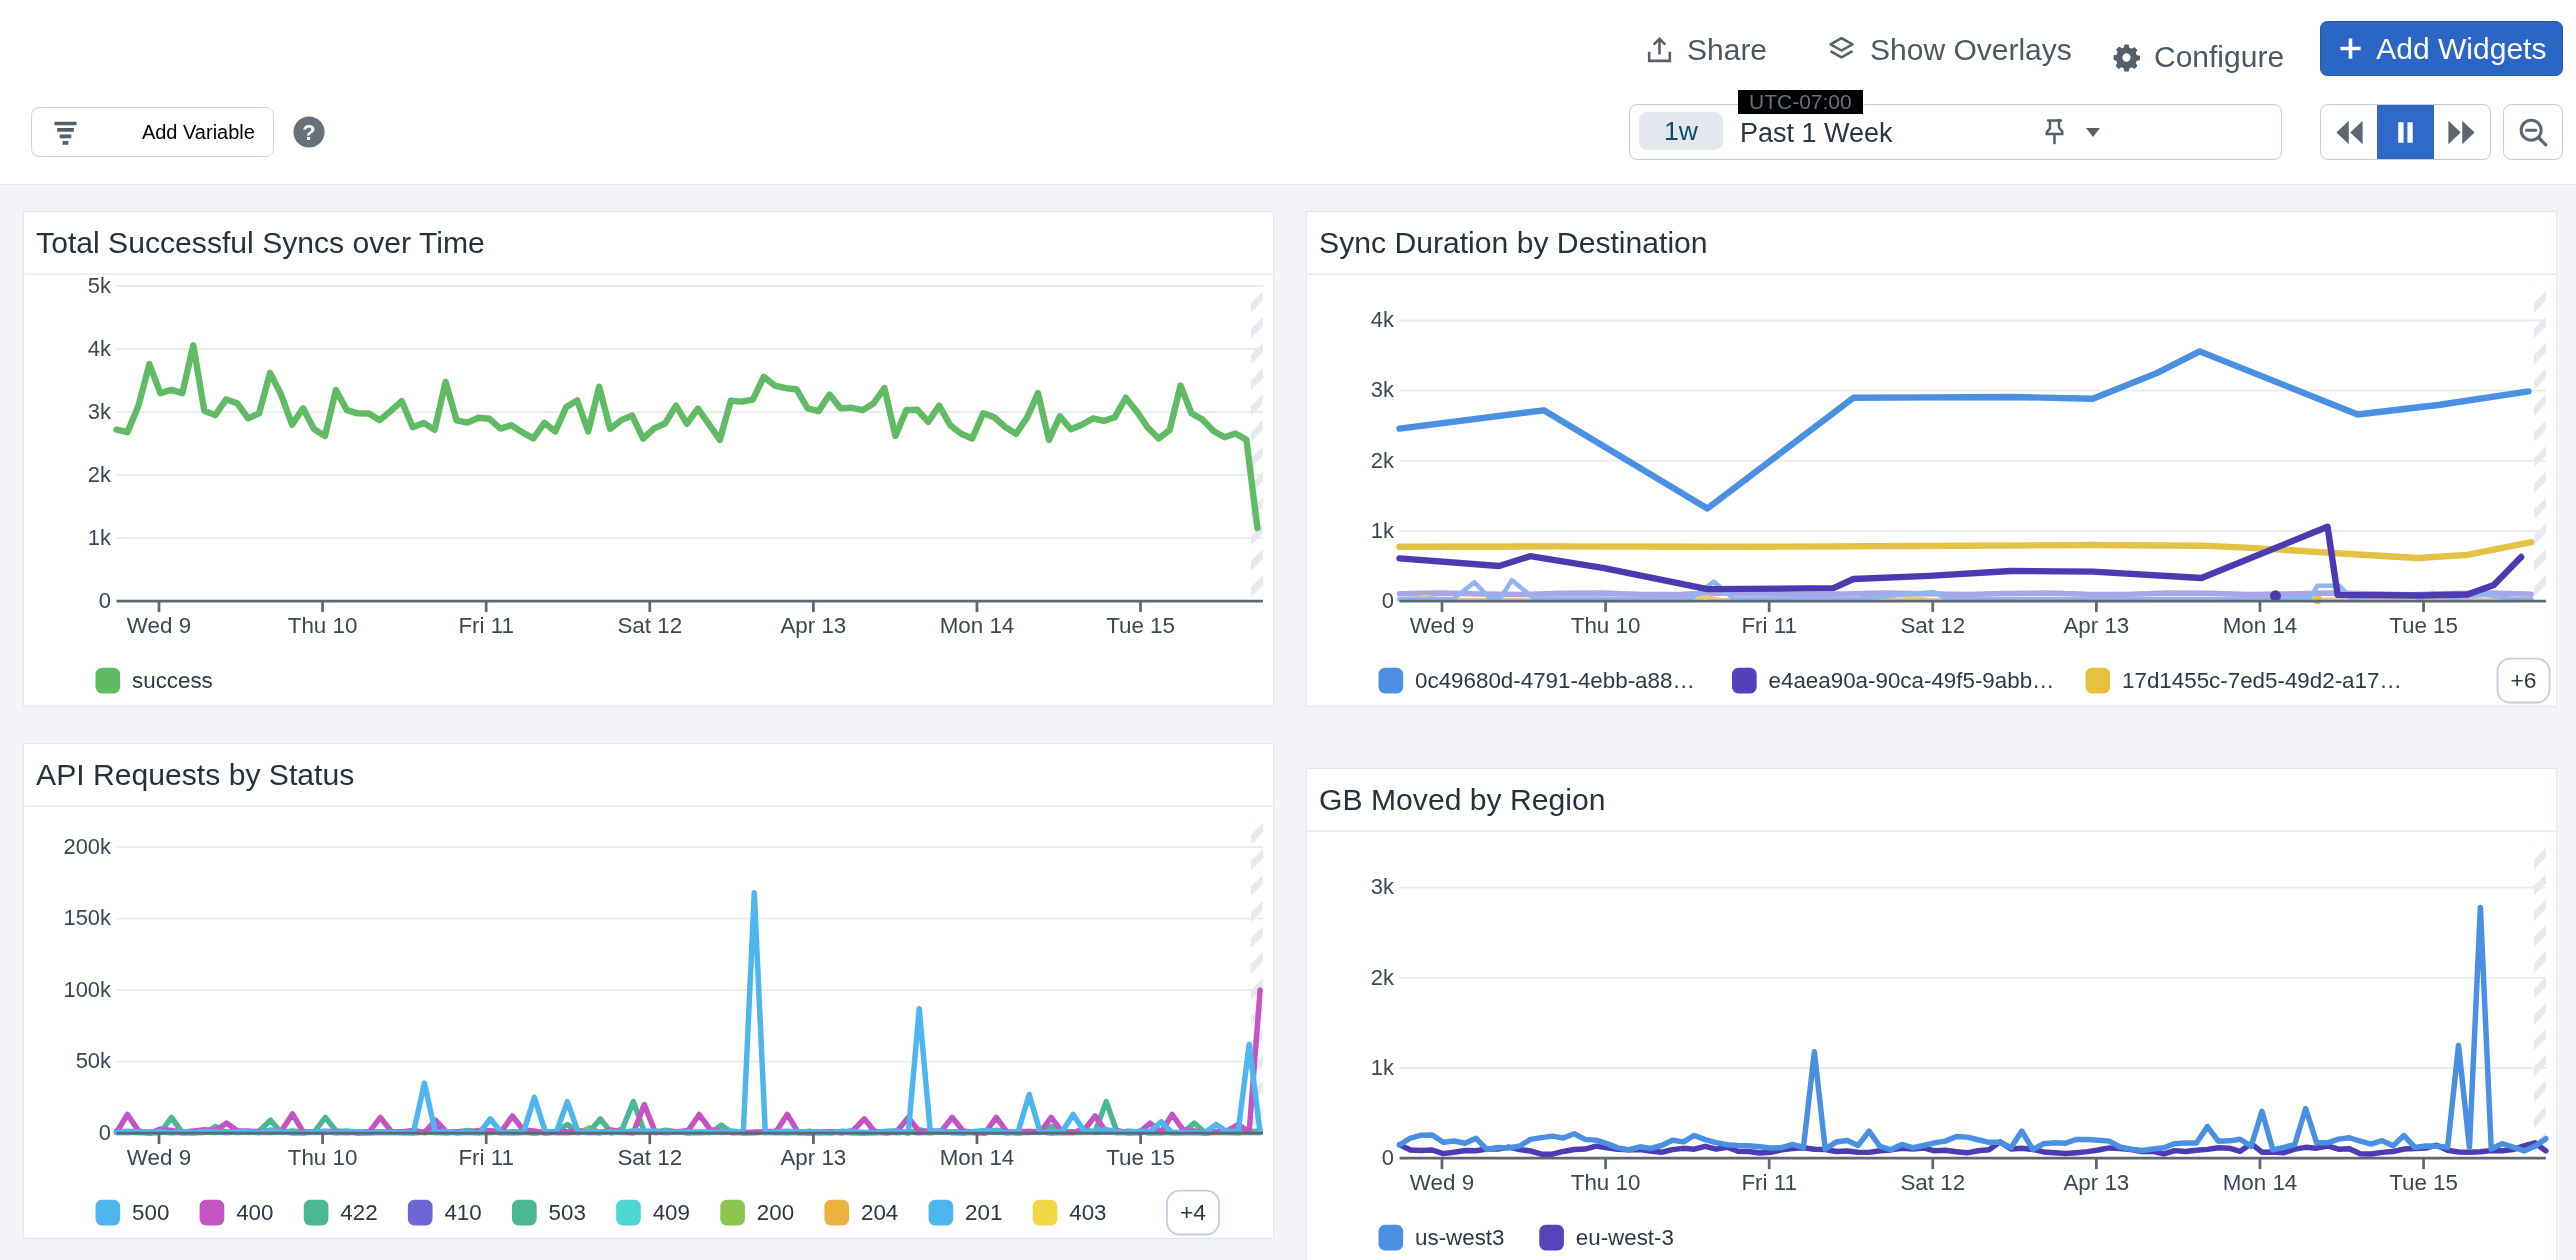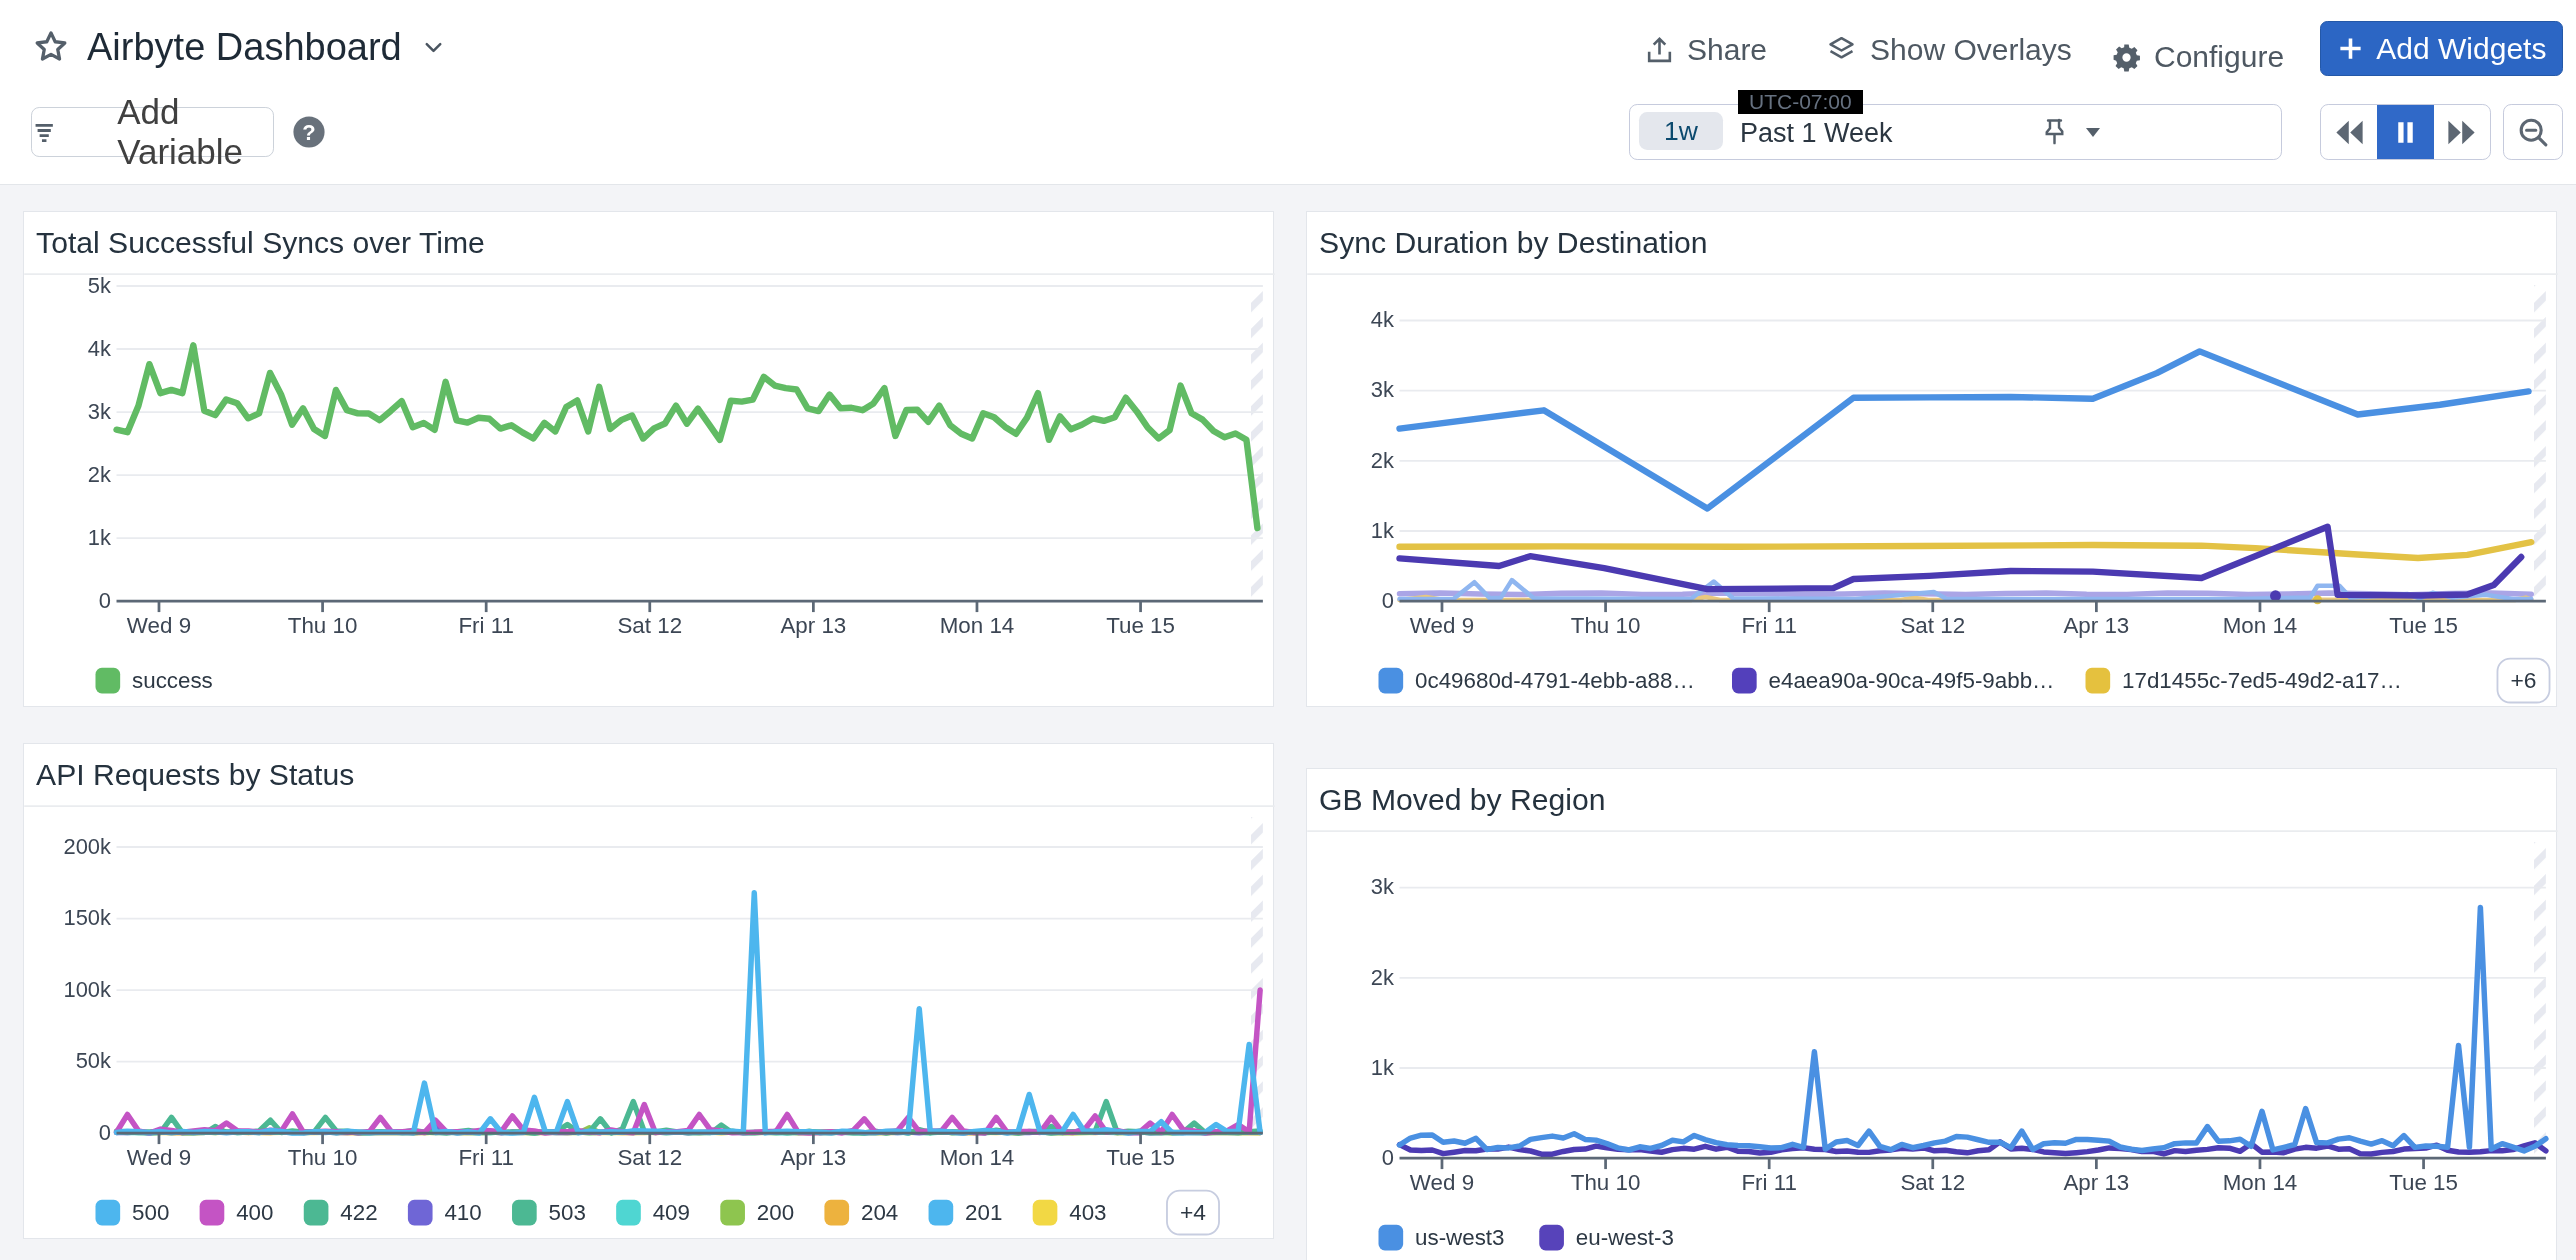--- a/index.html
+++ b/index.html
@@ -3,29 +3,20 @@
 * { margin:0; padding:0; box-sizing:border-box; }
 html,body { width:2576px; height:1261px; font-family:"Liberation Sans", sans-serif; background:#f3f4f7; }
 #hdr { position:absolute; left:0; top:0; width:2576px; height:185px; background:#fff; border-bottom:1.8px solid #e3e6ea; }
 .abs { position:absolute; }
 .row { display:flex; align-items:center; }
 .card { position:absolute; width:1251px; height:496px; background:#fff; border:1.8px solid #e3e6eb; }
 .gbtn { color:#4e5862; font-size:30px; display:flex; align-items:center; gap:12px; }
 </style></head>
 <body>
 <div id="hdr">
-  <div class="abs row" style="left:33px; top:25.6px; gap:18px;">
-      <svg width="36" height="36" viewBox="0 0 24 24" fill="none">
-        <path d="M12 2.6l2.8 5.9 6.4.8-4.7 4.4 1.2 6.3-5.7-3.1-5.7 3.1 1.2-6.3L2.8 9.3l6.4-.8z" stroke="#545f6a" stroke-width="2.2" stroke-linejoin="round"></path>
-      </svg>
-    <span style="font-size:38px; color:#1e2a36; font-weight:500;">Airbyte Dashboard</span>
-      <svg width="27" height="27" viewBox="0 0 24 24" fill="none">
-        <path d="M6 9l6 6 6-6" stroke="#4a5560" stroke-width="2.2" stroke-linecap="round" stroke-linejoin="round"></path>
-      </svg>
-    </div>
   <div class="abs row gbtn" style="left:1644px; top:33px;">
       <svg width="31" height="31" viewBox="0 0 24 24" fill="none">
         <path d="M12 15V3.5M7.5 7.5L12 3l4.5 4.5" stroke="#545f6a" stroke-width="2"></path>
         <path d="M4 13v7h16v-7" stroke="#545f6a" stroke-width="2"></path>
       </svg>
       <span>Share</span>
     </div>
   <div class="abs row gbtn" style="left:1825px; top:33px;">
       <svg width="33" height="33" viewBox="0 0 24 24" fill="none">
         <path d="M12 3l8 4.5-8 4.5-8-4.5z" stroke="#545f6a" stroke-width="1.8" stroke-linejoin="round"></path>
@@ -42,21 +33,21 @@
   <div class="abs row" style="left:2320px; top:21px; width:243px; height:55px; background:#2c66c4; border:1.8px solid #2458a8; border-radius:7.3px; justify-content:center; gap:12.8px;text-align:center;">
     <svg width="27" height="27" viewBox="0 0 24 24">
         <path fill="#fff" d="M10.4 3h3.2v7.4H21v3.2h-7.4V21h-3.2v-7.4H3v-3.2h7.4z"></path>
       </svg>
       <span style="color:#fff; font-size:30px;">Add Widgets</span>
     </div>
   <div class="abs row" style="left:31px; top:107px; width:243px; height:50px; border:1.8px solid #ccd2da; border-radius:8.2px; justify-content:center; gap:12.8px;">
     <svg width="31" height="31" viewBox="0 0 24 24">
         <path fill="none" stroke="#545f6a" stroke-width="2.8" d="M3.5 5h17M5.5 10h13M7.5 15h9M9.8 20h4.4"></path>
       </svg>
-      <span style="font-size:35px; color:#404040;margin-left:48px;">Add Variable</span>
+      <span style="font-size:20px; color:#000000;margin-left:48px;">Add Variable</span>
     </div>
   <div class="abs row" style="left:292px; top:115px;">
       <svg width="34" height="34" viewBox="0 0 24 24">
         <circle cx="12" cy="12" r="11" fill="#68717b"></circle>
         <text x="12" y="17.6" font-size="15.5" font-weight="bold" fill="#fff" text-anchor="middle" font-family="Liberation Sans, sans-serif">?</text>
       </svg>
     </div>
   <div class="abs" style="left:1629px; top:104px; width:653px; height:56px; border:1.8px solid #c6cbdd; border-radius:8.2px;">
     <div class="abs row" style="left:9px; top:7.3px; width:84px; height:38px; background:#e4e7ed; border-radius:8.2px; justify-content:center;">
       <span style="font-size:26.5px; color:#0c4a6e;">1w</span>

